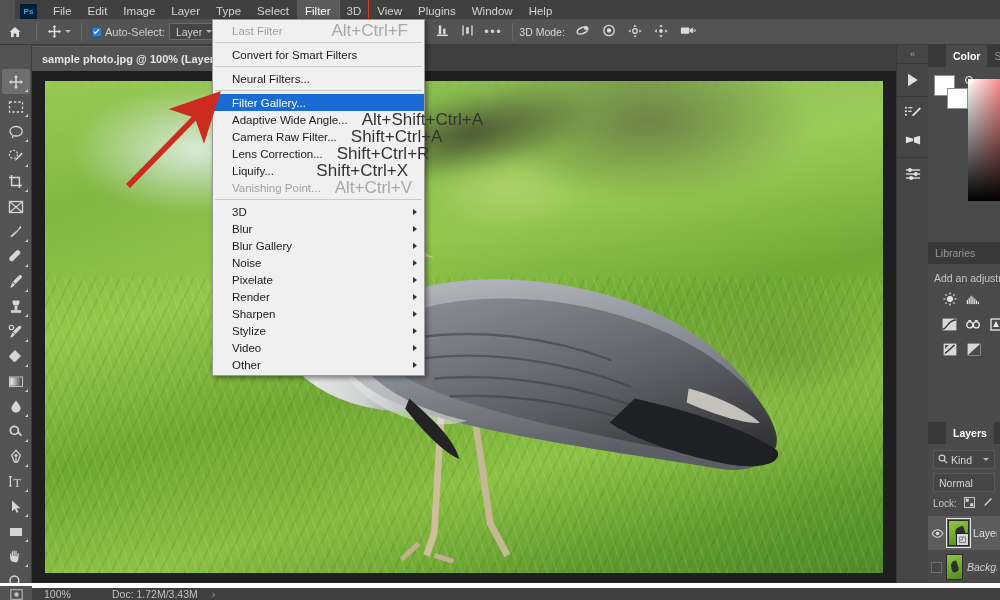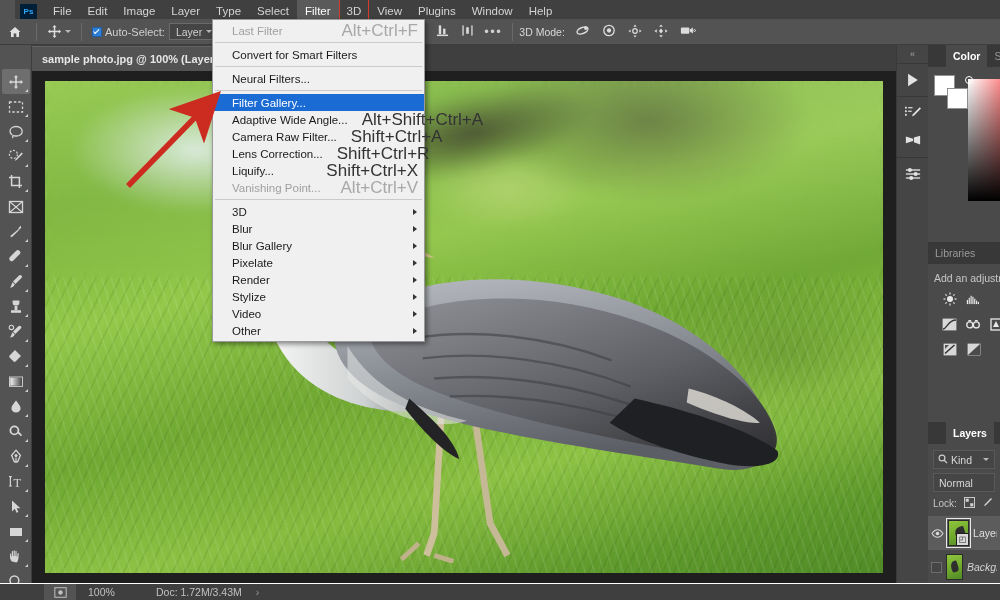--- a/index.html
+++ b/index.html
@@ -203,39 +203,39 @@
   .lay-name { font-size: 10.5px; color: #e0e0e0; white-space: nowrap; overflow: hidden; }
   .lay-name.it { font-style: italic; color: #d2d2d2; }
   .lay-foot { height: 22px; background: #454545; display: flex; align-items: center;
               justify-content: center; gap: 10px; border-top: 1px solid #3a3a3a;
               margin-top: auto; color: #c8c8c8; }
 
   
   .statusbar {
     position: absolute; bottom: 0; left: 0; width: 1000px; height: 17px;
     background: #3f3f3f; display: flex; align-items: center;
-    border-top: 1px solid #ffffff; font-size: 10.5px; color: #c0c0c0; padding-left: 44px;
+    border-top: 5px solid #ffffff; font-size: 10.5px; color: #c0c0c0;
   }
   .sb-corner { width: 32px; height: 17px; display: flex; align-items: center;
                justify-content: center; background: #535353; }
   .sb-zoom { width: 66px; padding-left: 12px; }
   .sb-doc { padding-left: 14px; }
   .sb-caret { margin-left: 14px; color: #9a9a9a; }
 
   
   .dropdown {
     position: absolute; left: 212px; top: 19px; width: 213px;
     background: #f0f0f0; border: 1px solid #9a9a9a;
     box-shadow: 2px 2px 5px rgba(0,0,0,0.45);
     padding: 2px 0; z-index: 50;
     font-size: 11.5px; color: #1a1a1a;
   }
   .dd-item {
     height: 17px; display: flex; align-items: center;
-    padding: 0 6px 0 19px; position: relative; white-space: nowrap;
+    padding: 0 16px 0 19px; position: relative; white-space: nowrap;
   }
   .dd-item.hl { background: #1a6bd4; color: #ffffff; }
   .dd-item.dis { color: #a0a0a0; }
   .dd-label { flex: 1; }
   .dd-key { color: #333; font-size: 17px; padding-left: 14px; }
   .dd-item.dis .dd-key { color: #a8a8a8; }
   .dd-arrow { position: absolute; right: 7px; top: 6px; width: 0; height: 0;
               border-top: 3.5px solid transparent; border-bottom: 3.5px solid transparent;
               border-left: 4.5px solid #333; }
   .dd-sep { height: 1px; background: #cacaca; margin: 3px 2px; }
@@ -859,25 +859,33 @@
       </div>
       <div class="dd-item">
         <span class="dd-label">Blur</span>
         <span class="dd-arrow"></span>
       </div>
       <div class="dd-item">
         <span class="dd-label">Blur Gallery</span>
         <span class="dd-arrow"></span>
       </div>
       <div class="dd-item">
+        <span class="dd-label">Noise</span>
+        <span class="dd-arrow"></span>
+      </div>
+      <div class="dd-item">
         <span class="dd-label">Pixelate</span>
         <span class="dd-arrow"></span>
       </div>
       <div class="dd-item">
         <span class="dd-label">Render</span>
+        <span class="dd-arrow"></span>
+      </div>
+      <div class="dd-item">
+        <span class="dd-label">Sharpen</span>
         <span class="dd-arrow"></span>
       </div>
       <div class="dd-item">
         <span class="dd-label">Stylize</span>
         <span class="dd-arrow"></span>
       </div>
       <div class="dd-item">
         <span class="dd-label">Video</span>
         <span class="dd-arrow"></span>
       </div>

